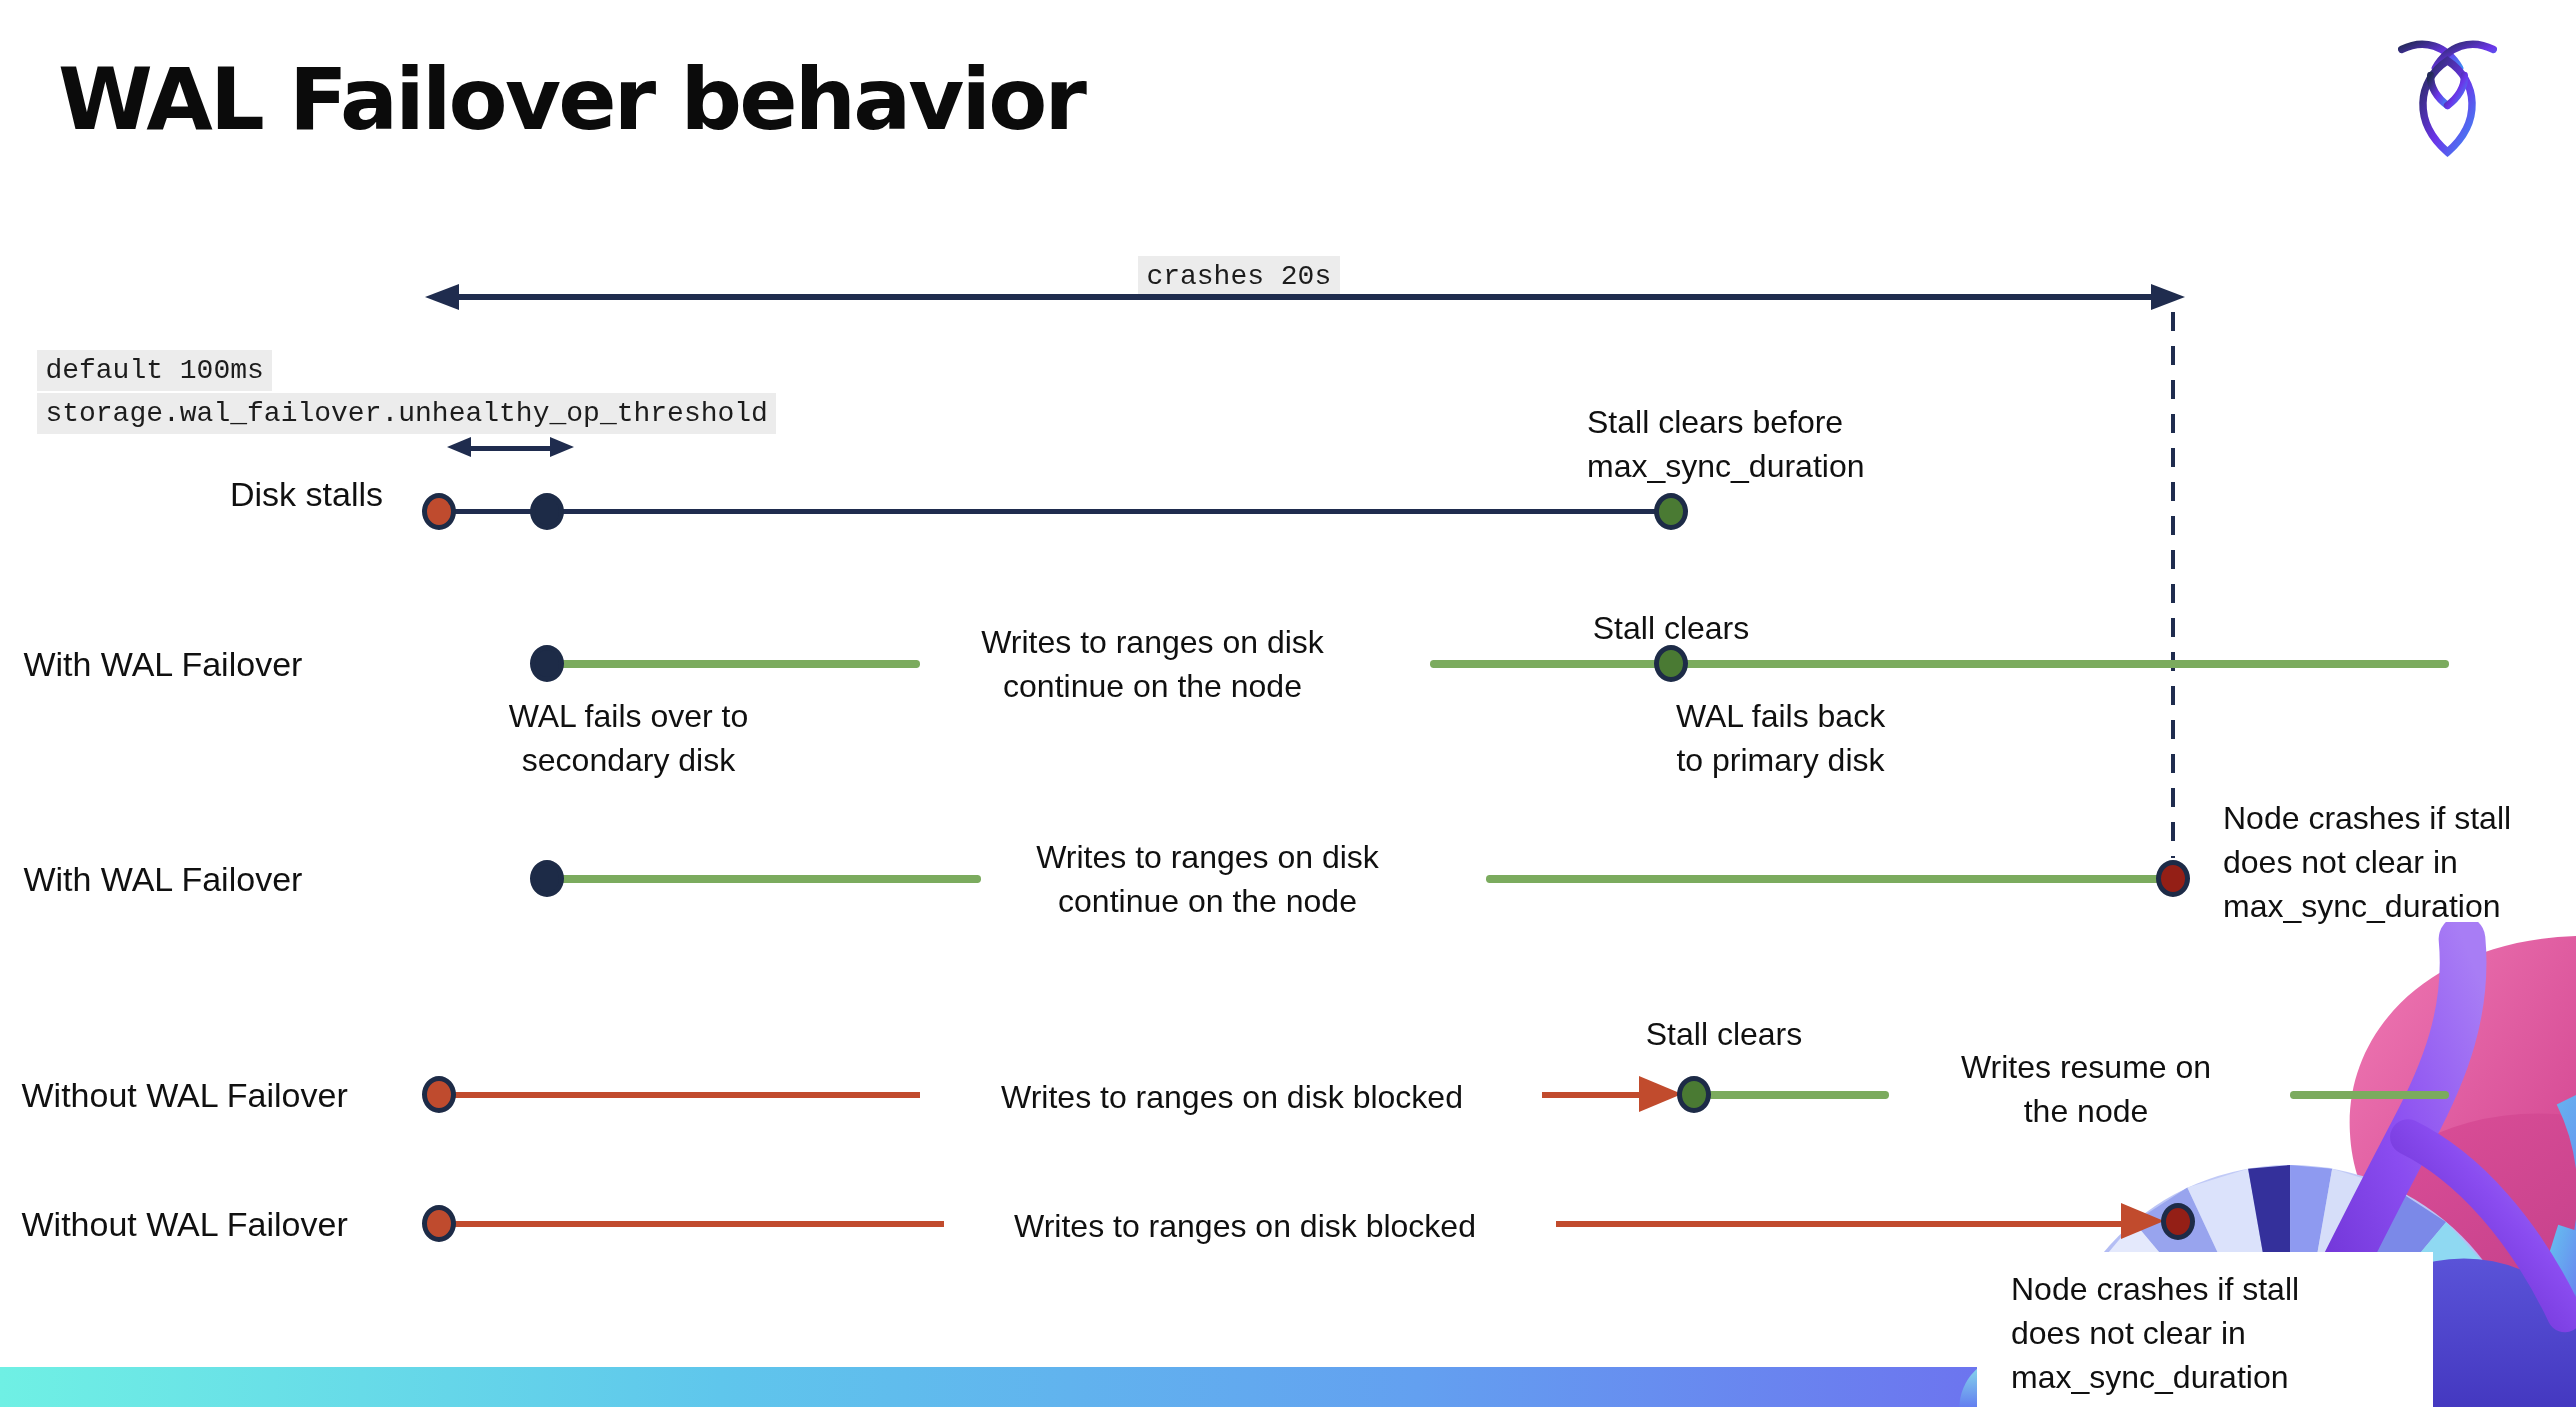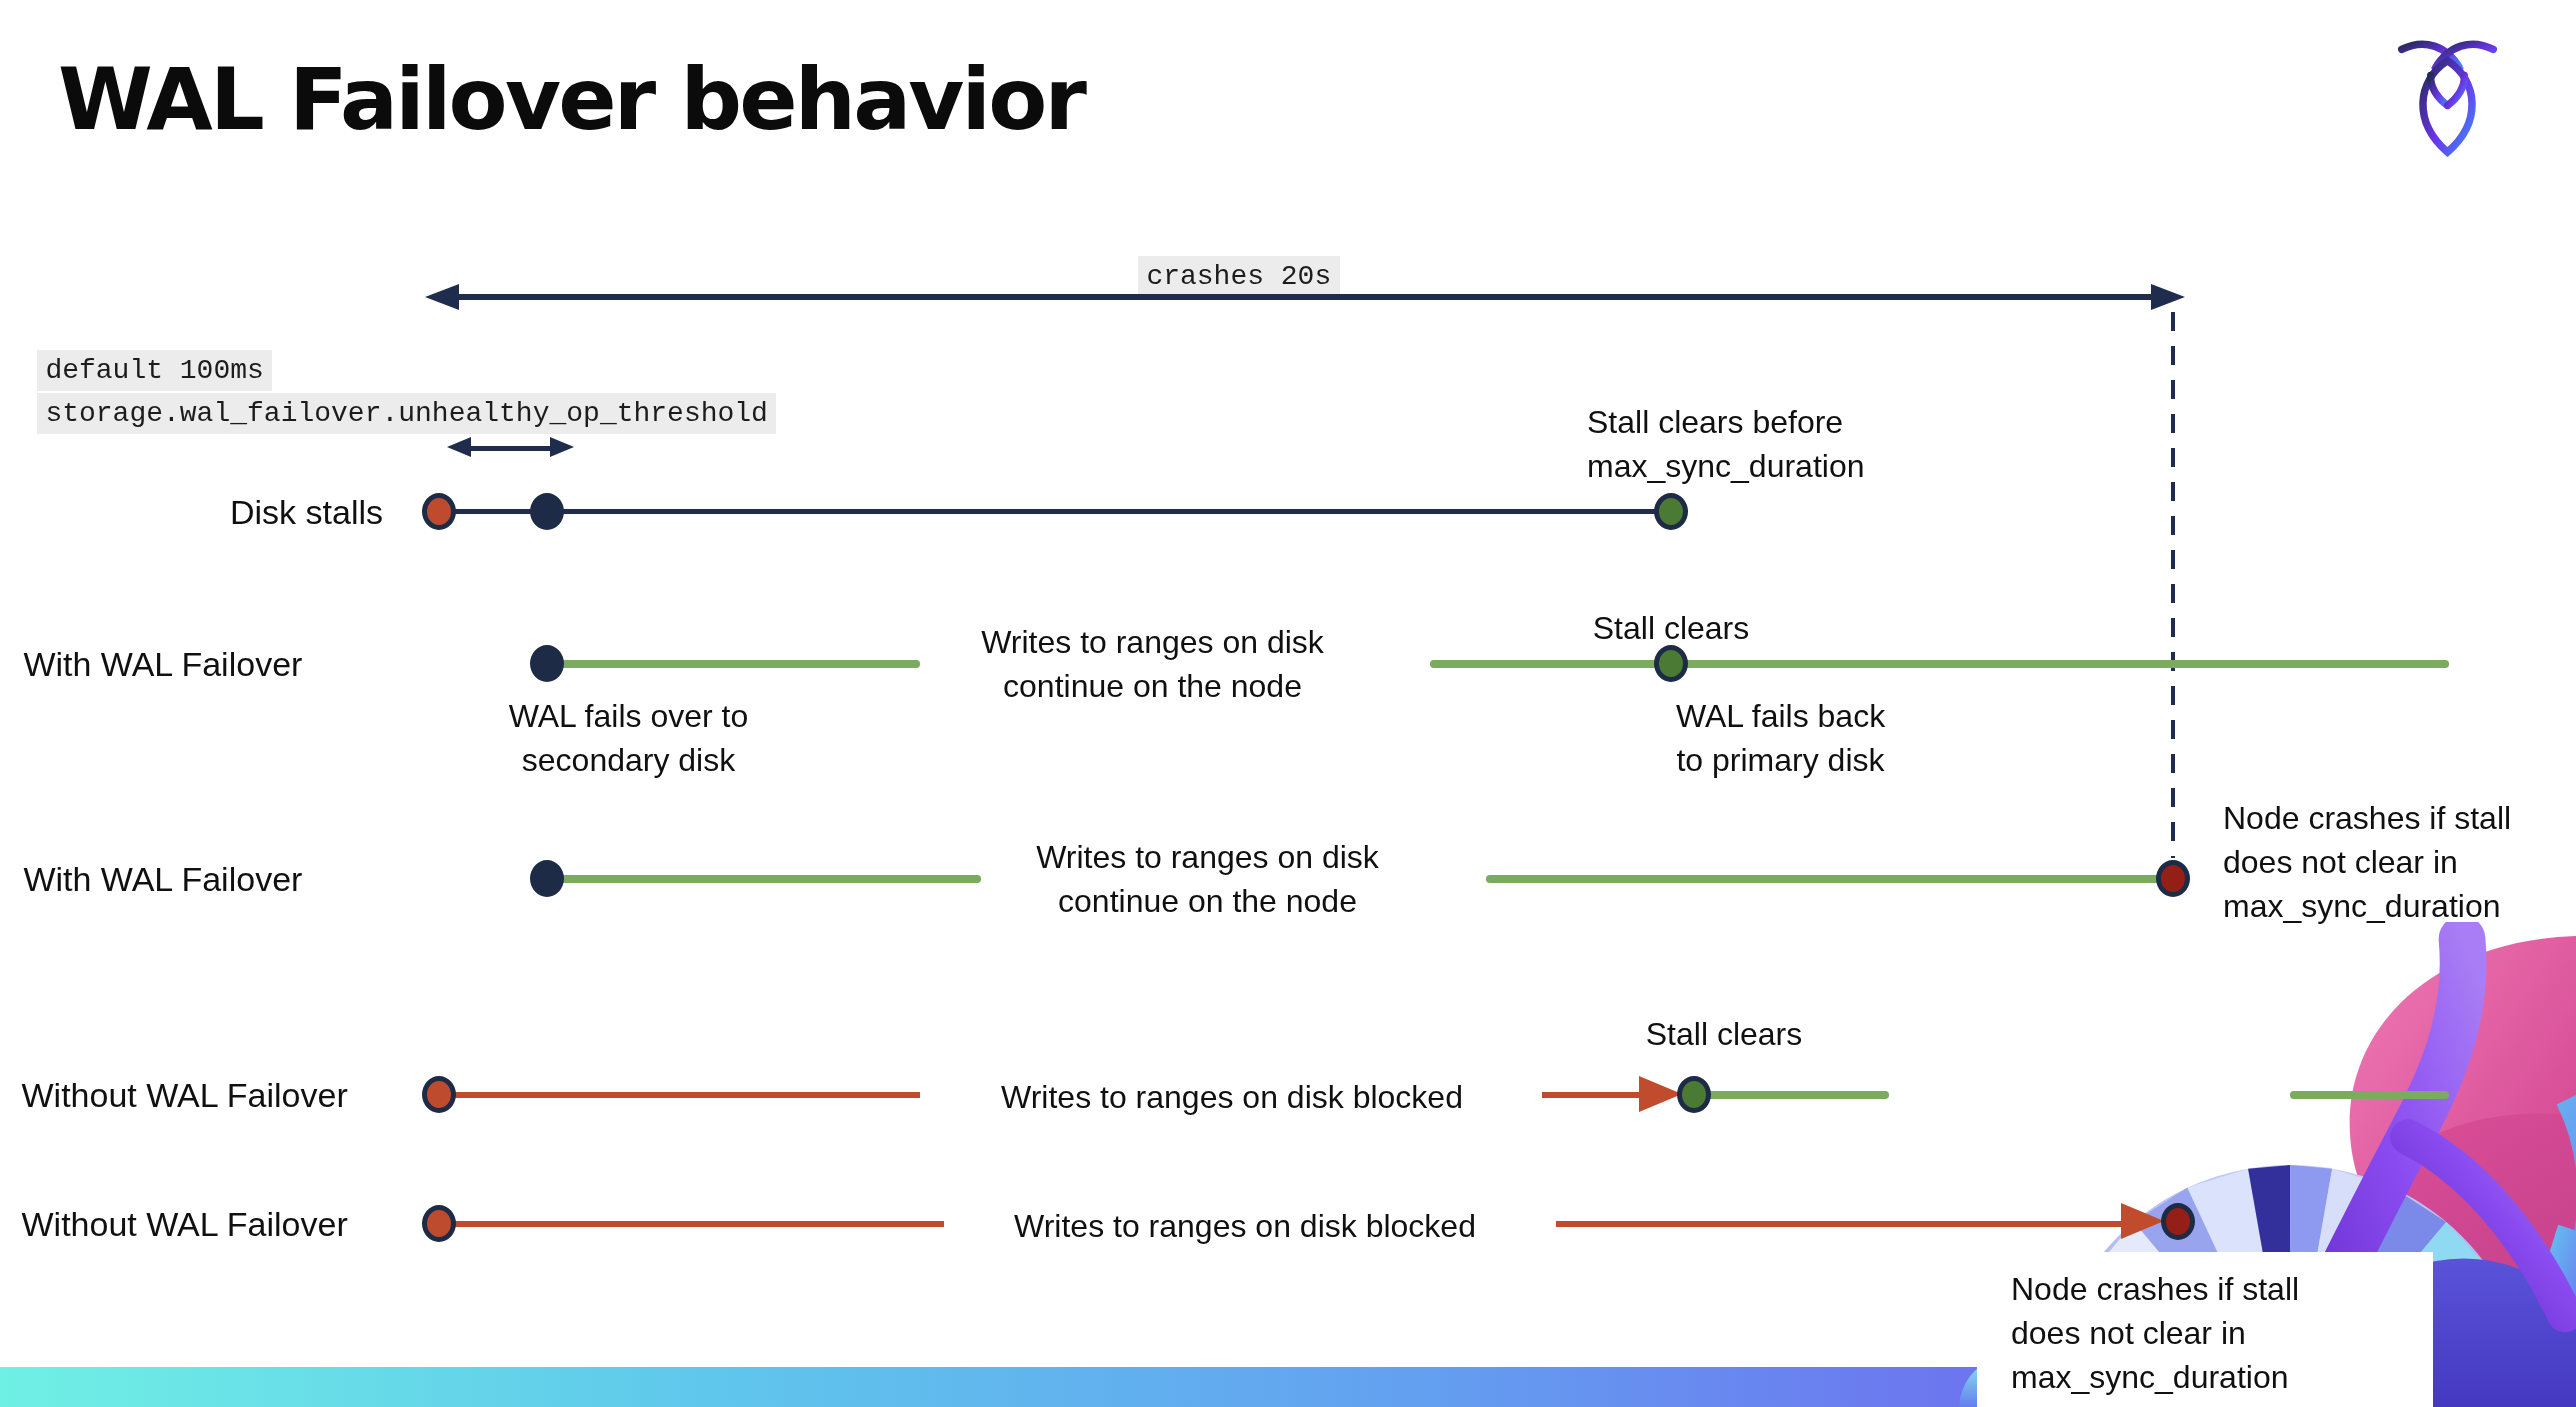--- a/index.html
+++ b/index.html
@@ -120,21 +120,21 @@
   <div class="code" style="left:1138px;top:256px;">crashes 20s</div>
 
   <div class="code" style="left:37px;top:350px;">default 100ms</div>
   <div class="code" style="left:37px;top:393px;">storage.wal_failover.unhealthy_op_threshold</div>
   <div class="hline l-navy" style="left:467px;top:446px;width:86px;"></div>
   <div class="tri tr-l-navy-sm" style="left:447px;top:437px;"></div>
   <div class="tri tr-r-navy-sm" style="left:550px;top:437px;"></div>
 
   <div class="dash" style="left:2171px;top:312px;height:546px;"></div>
 
-  <div class="rowlbl" style="left:230px;top:493px;">Disk stalls</div>
+  <div class="rowlbl" style="left:230px;top:475px;">Disk stalls</div>
   <div class="hline l-navy" style="left:439px;top:509px;width:1220px;"></div>
   <div class="dot dot-red" style="left:422px;top:493px;"></div>
   <div class="dot dot-navy" style="left:530px;top:493px;"></div>
   <div class="dot dot-green" style="left:1654px;top:493px;"></div>
   <div class="ann" style="left:1587px;top:400px;">Stall clears before
 max_sync_duration</div>
 
   <div class="rowlbl" style="left:23.4px;top:645px;">With WAL Failover</div>
   <div class="dot dot-navy" style="left:530px;top:645px;"></div>
   <div class="hline l-green" style="left:553px;top:660px;width:367px;"></div>
@@ -161,20 +161,22 @@
 
   <div class="rowlbl" style="left:21.5px;top:1076px;">Without WAL Failover</div>
   <div class="dot dot-red" style="left:422px;top:1076px;"></div>
   <div class="hline l-red" style="left:439px;top:1092px;width:481px;"></div>
   <div class="ann center" style="left:947px;top:1075px;width:570px;">Writes to ranges on disk  blocked</div>
   <div class="hline l-red" style="left:1542px;top:1092px;width:101px;"></div>
   <div class="tri tr-r-red" style="left:1639px;top:1076px;"></div>
   <div class="dot dot-green" style="left:1677px;top:1076px;"></div>
   <div class="ann center" style="left:1612px;top:1012px;width:224px;">Stall clears</div>
   <div class="hline l-green" style="left:1708px;top:1091px;width:181px;"></div>
+  <div class="ann center" style="left:1941px;top:1045px;width:290px;">Writes resume on
+the node</div>
   <div class="hline l-green" style="left:2290px;top:1091px;width:159px;"></div>
 
   <div class="rowlbl" style="left:21.5px;top:1205px;">Without WAL Failover</div>
   <div class="dot dot-red" style="left:422px;top:1205px;"></div>
   <div class="hline l-red" style="left:439px;top:1221px;width:505px;"></div>
   <div class="ann center" style="left:960px;top:1204px;width:570px;">Writes to ranges on disk  blocked</div>
   <div class="hline l-red" style="left:1556px;top:1221px;width:567px;"></div>
   <div class="tri tr-r-red" style="left:2121px;top:1203px;"></div>
   <div class="dot dot-maroon" style="left:2161px;top:1203px;"></div>
 

